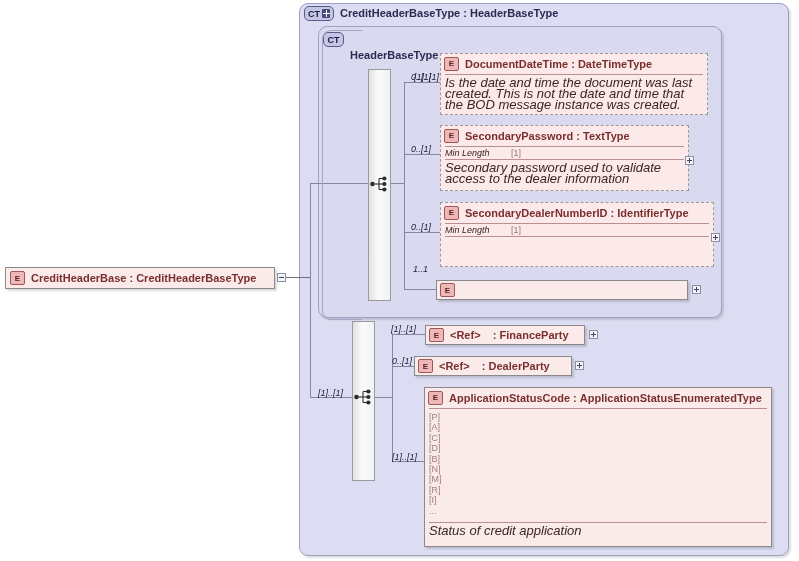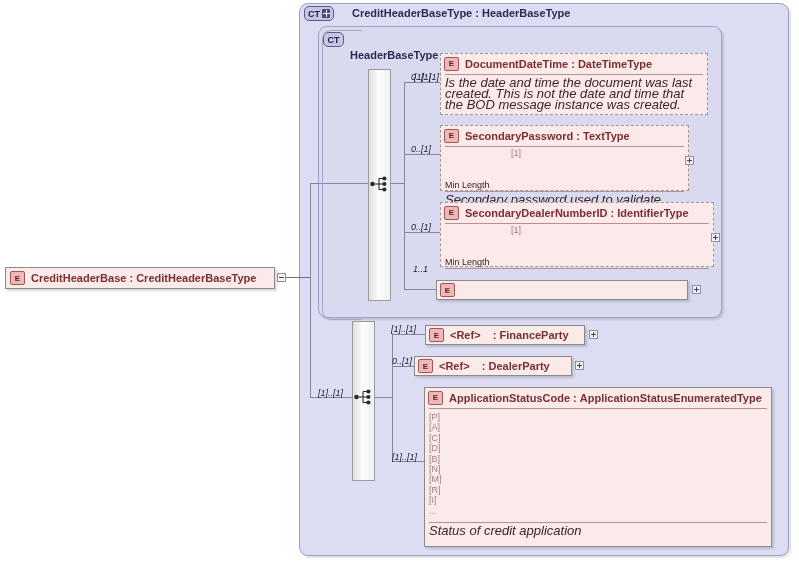--- a/index.html
+++ b/index.html
@@ -133,24 +133,24 @@
     background: #b98f8f;
     margin: 1px 4px 0 4px;
   }
   .facet-row {
     display: flex;
     font-size: 9px;
     padding: 1px 4px 0 4px;
     color: #4a2b2b;
   }
   .facet-name {
+    font-style: italic;
     width: 66px;
     flex: none;
     color: #3b2222;
-    margin-top: 32px;
   }
   .facet-val { color: #9b7777; }
   .annot {
     font-size: 13px;
     font-style: italic;
     color: #3b2525;
     padding: 2px 6px 2px 4px;
     line-height: 11px;
   }
 
@@ -233,21 +233,21 @@
 <body>
 
 <div class="root">
 
   <div class="ct-outer"></div>
 
   <div class="ct-badge" style="left:304px; top:6px; width:30px;">
     <span>CT</span>
       <span class="plus"></span>
   </div>
-  <div class="ct-title" style="left:352px; top:7px;">CreditHeaderBaseType : HeaderBaseType</div>
+  <div class="ct-title" style="left:340px; top:7px;">CreditHeaderBaseType : HeaderBaseType</div>
 
   <div class="ct-inner"></div>
   <div class="ct-badge" style="left:323px; top:32px; width:21px;">
     <span>CT</span>
   </div>
   <div class="ct-title" style="left:350px; top:49px;text-align:center;">HeaderBaseType</div>
 
   <div class="line-h" style="left:282px; top:277px; width:29px;"></div>
 
   <div class="line-v" style="left:310px; top:183px; height:214px; background:#8686a0;"></div>

